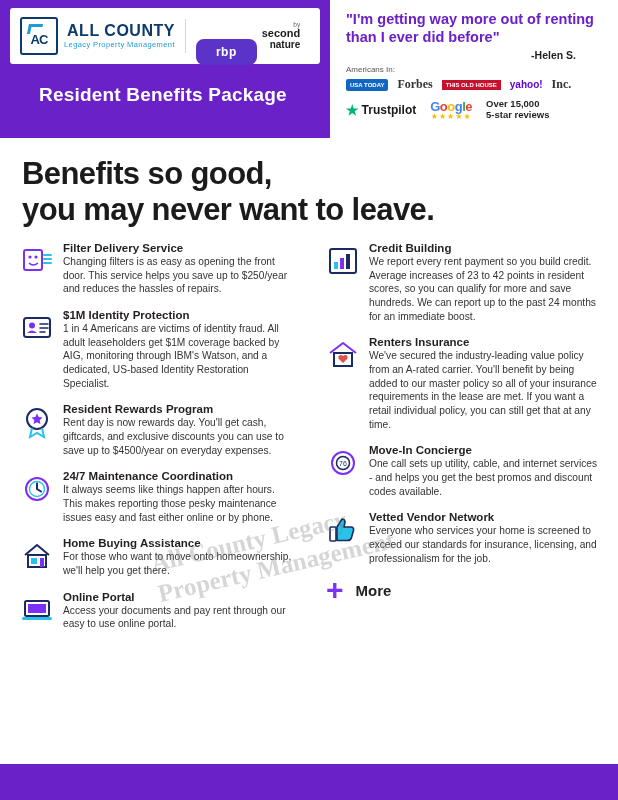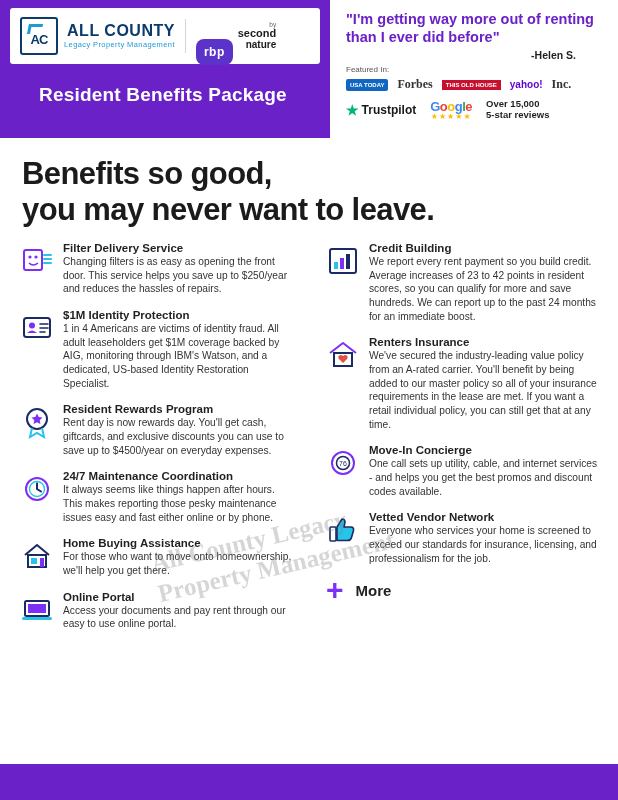--- a/index.html
+++ b/index.html
@@ -40,21 +40,21 @@
     border-top:3px solid #1f9ad6; border-left:3px solid #1f9ad6; transform:skewX(-12deg);
   }
   .ac-mark .ac-text{ font-weight:bold; font-size:13px; color:#0b3a6b; letter-spacing:-1px; margin-top:6px;}
   .ac-words{ line-height:1; }
   .ac-words .l1{ font-size:16px; font-weight:bold; color:#0b3a6b; letter-spacing:.5px; }
   .ac-words .l2{ font-size:7.5px; color:#1f9ad6; letter-spacing:.4px; margin-top:2px;}
   .divider-v{ width:1px; height:34px; background:#d5d5d5; margin:0 10px; }
   .rbp { display:flex; align-items:center; gap:5px; }
   .rbp-badge{
     background:#5b33c9; color:#fff; font-weight:bold; font-size:12px;
-    padding:6px 8px; border-radius:8px; letter-spacing:.5px;margin-top:32px;
+    padding:6px 20px; border-radius:8px; letter-spacing:.5px;margin-top:32px;
   }
   .sn { line-height:1.05; }
   .sn .by{ font-size:6.5px; color:#666; }
   .sn .l1{ font-size:11px; font-weight:bold; color:#1b1b1b; }
   .sn .l2{ font-size:10px; font-weight:bold; color:#1b1b1b; }
   .rbp-title {
     color:#ffffff; font-size:19px; font-weight:bold; letter-spacing:.2px;
     margin: 20px 0 0 39px;
   }
   .header-right{
@@ -145,21 +145,21 @@
             <div class="l2">nature</div>
           </div>
         </div>
       </div>
       <div class="rbp-title">Resident Benefits Package</div>
     </div>
 
     <div class="header-right">
       <div class="quote">"I'm getting way more out of renting than I ever did before"</div>
       <div class="quote-by">-Helen S.</div>
-      <div class="featured">Featured In:</div>
+      <div class="featured">Americans In:</div>
       <div class="press">
         <span class="usatoday">USA TODAY</span>
         <span class="forbes">Forbes</span>
         <span class="thishouse">THIS OLD HOUSE</span>
         <span class="yahoo">yahoo!</span>
         <span class="inc">Inc.</span>
       </div>
       <div class="trust-row">
         <div class="trustpilot">
           <span class="tp-star">★</span>

